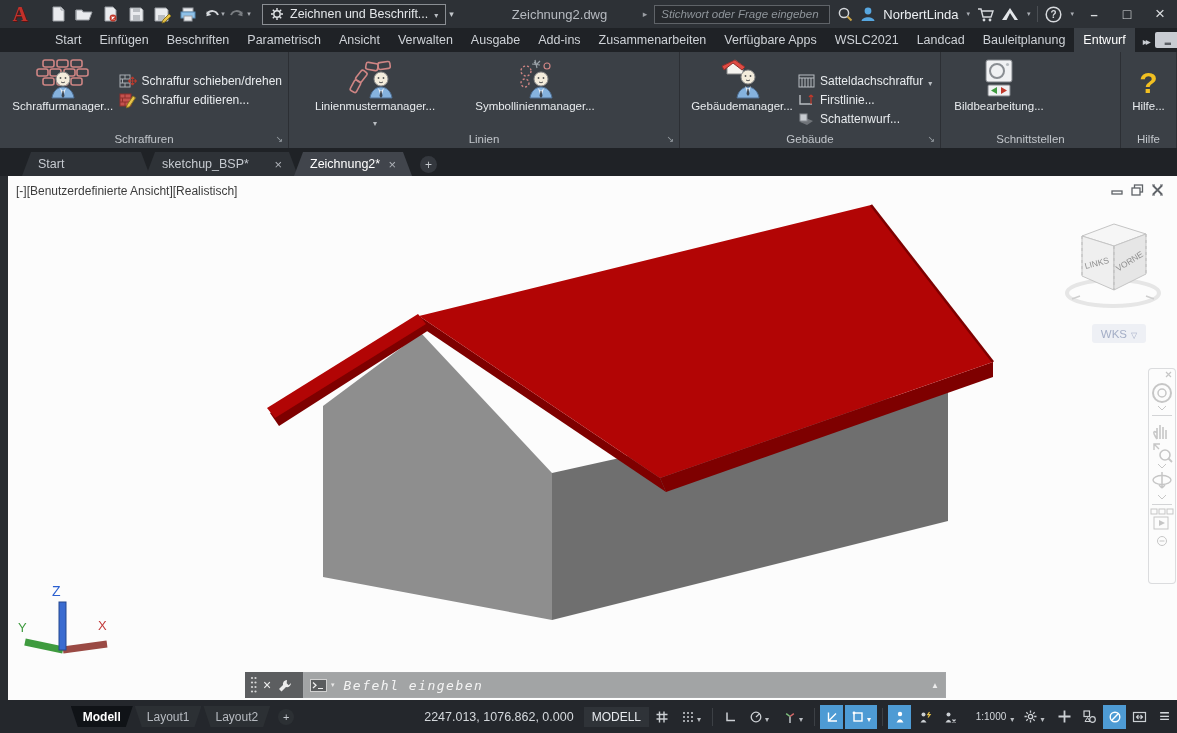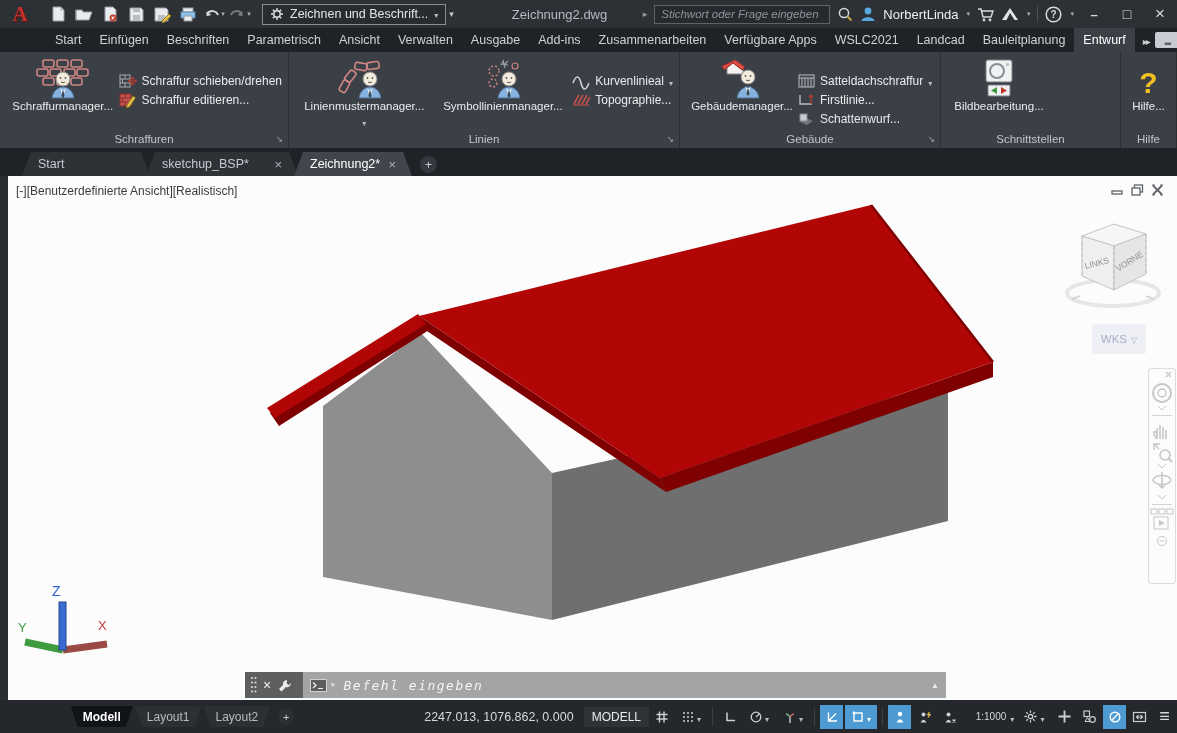--- a/index.html
+++ b/index.html
@@ -73,21 +73,21 @@
   .ftplus { width:17px; height:17px; border-radius:50%; background:#34383e; margin-left:12px;
             margin-bottom:3px; display:flex; align-items:center; justify-content:center; }
   .ftplus::after { content:"+"; color:#c6cacf; font-size:12px; }
 
   
   .viewport { position:absolute; top:176px; left:8px; width:1177px; height:524px; background:#fcfcfc; }
   .vpstrip { position:absolute; top:0; right:0; width:8px; height:524px; background:#2b2e32; }
   .vplabel { position:absolute; top:8px; left:8px; font-size:12px; color:#3c3c3c; }
   .vpwin { position:absolute; top:8px; left:1103px; display:flex; gap:7px; }
   .vpwin svg { display:block; }
-  .wks { position:absolute; left:1084px; top:148px; width:54px; height:30px; background:#eef0f5;
+  .wks { position:absolute; left:1084px; top:148px; width:54px; height:19px; background:#eef0f5;
          border-radius:3px; display:flex; align-items:center; justify-content:center; gap:4px;
          color:#a4aec6; font-size:11.5px; }
   .wks .g-caret2::after { content:"▽"; font-size:8px; color:#a4aec6; }
   .navbar { position:absolute; left:1140px; top:192px; width:28px; height:216px;
             background:rgba(252,252,252,0.6); border:1px solid rgba(185,188,192,0.5);
             border-radius:4px; display:flex; flex-direction:column; align-items:center; }
   .navbar svg { display:block; opacity:0.55; }
   .ndiv { width:20px; height:1px; background:rgba(170,172,176,0.5); margin:3px 0; }
   .cmdbar { position:absolute; left:237px; top:496px; width:701px; height:26px; display:flex; }
   .cmdgrip { width:58px; background:rgba(78,80,82,0.92); display:flex; align-items:center;
@@ -341,36 +341,20 @@
           <circle cx="28.5" cy="20" r="0.9" fill="#555"></circle>
             <circle cx="33.5" cy="20" r="0.9" fill="#555"></circle>
           <path d="M29 24q2 1.6 4 0" stroke="#555" fill="none"></path>
           <path d="M20 40c1-8 7-11 11-11s10 3 11 11z" fill="#85b2de" stroke="#4e6f94"></path>
           <path d="M28 30l3 3 3-3-3 9z" fill="#e9edf2"></path>
             <path d="M30.5 33h1l1 5-1.5 2-1.5-2z" fill="#3c4450"></path>
         </svg>
       </span>
       <span class="blabel">Symbollinienmanager...</span>
     </div>
-    <div class="scol">
-      <div class="srow">
-        <svg width="18" height="12">
-            <path d="M1 8c3-8 6-8 8 0s5 8 8 0" fill="none" stroke="#ced2d7" stroke-width="1.6"></path>
-          </svg>
-        <span class="slabel">Kurvenlinieal</span>
-        <span class="g-caret"></span>
-      </div>
-      <div class="srow">
-        <svg width="18" height="13">
-          <path d="M2 11L7 2M6 11l5-9M10 11l5-9M14 11l4-7" stroke="#c0504d" stroke-width="1.6" fill="none"></path>
-          <path d="M1 12h16" stroke="#c0504d" stroke-width="1.2"></path>
-        </svg>
-        <span class="slabel">Topographie...</span>
-      </div>
-    </div>
     <div class="ptitle">
       <span>Linien</span>
       <span class="plaunch"></span>
     </div>
   </section>
 
   <section class="rpanel" style="width:261px;">
     <div class="bigbtn" style="width:112px;">
       <span class="bicon">
         <svg width="46" height="40">

